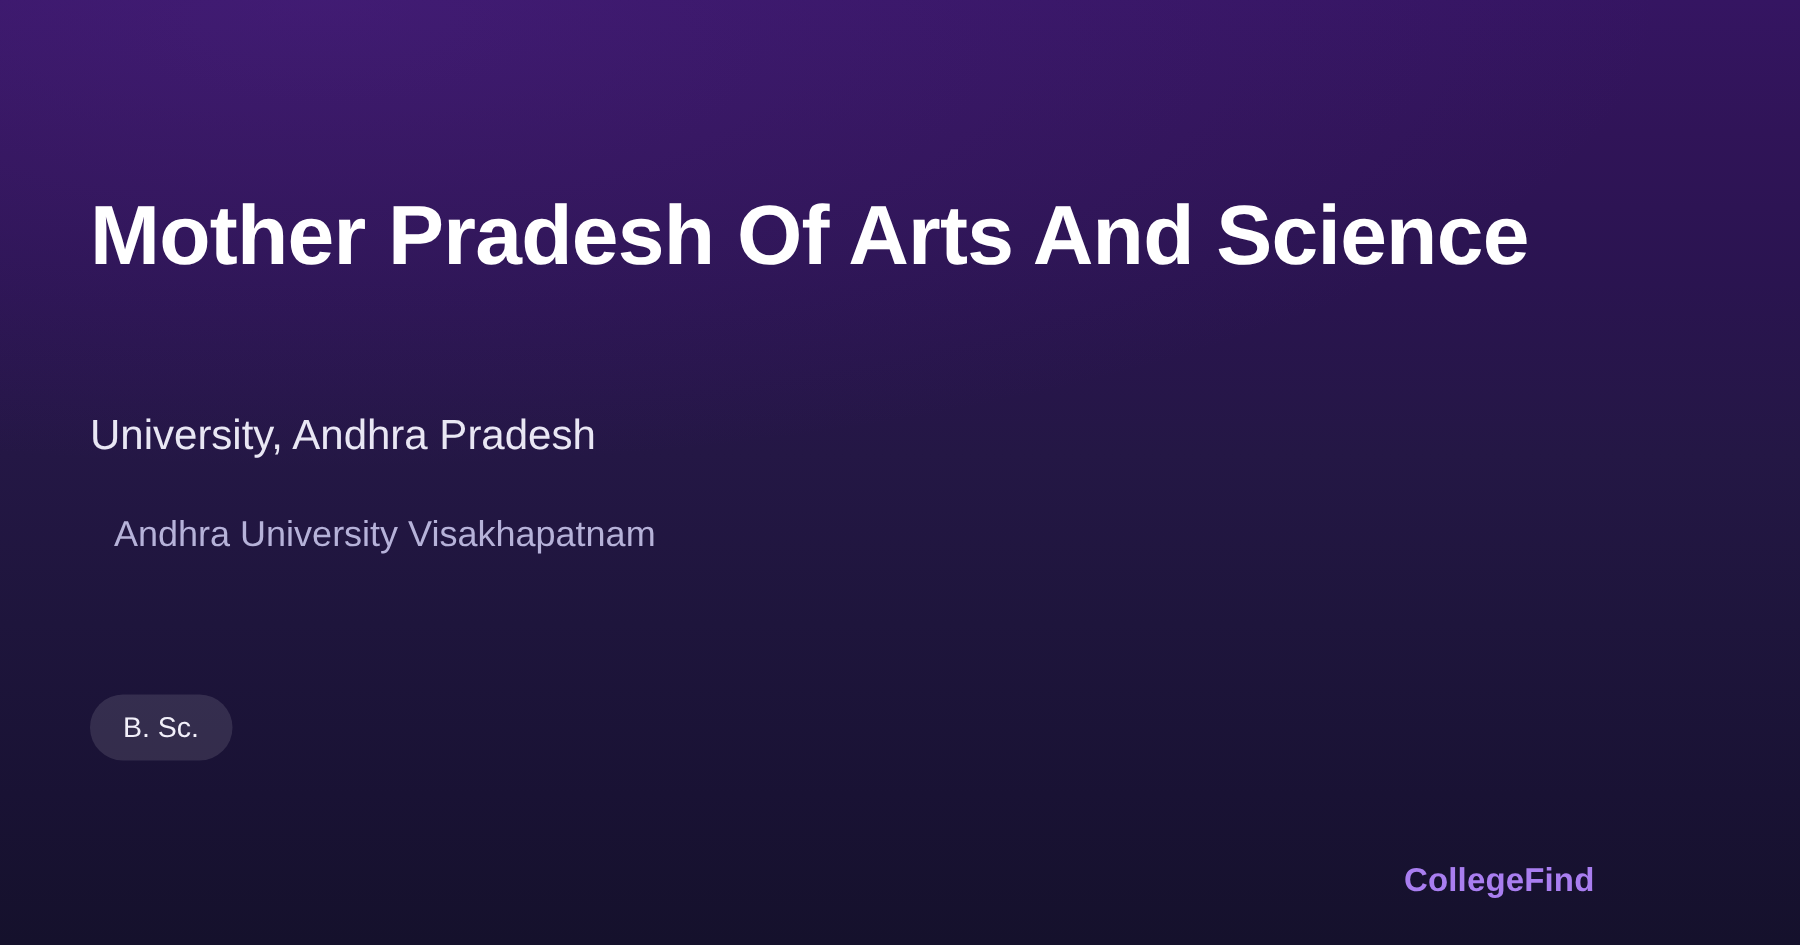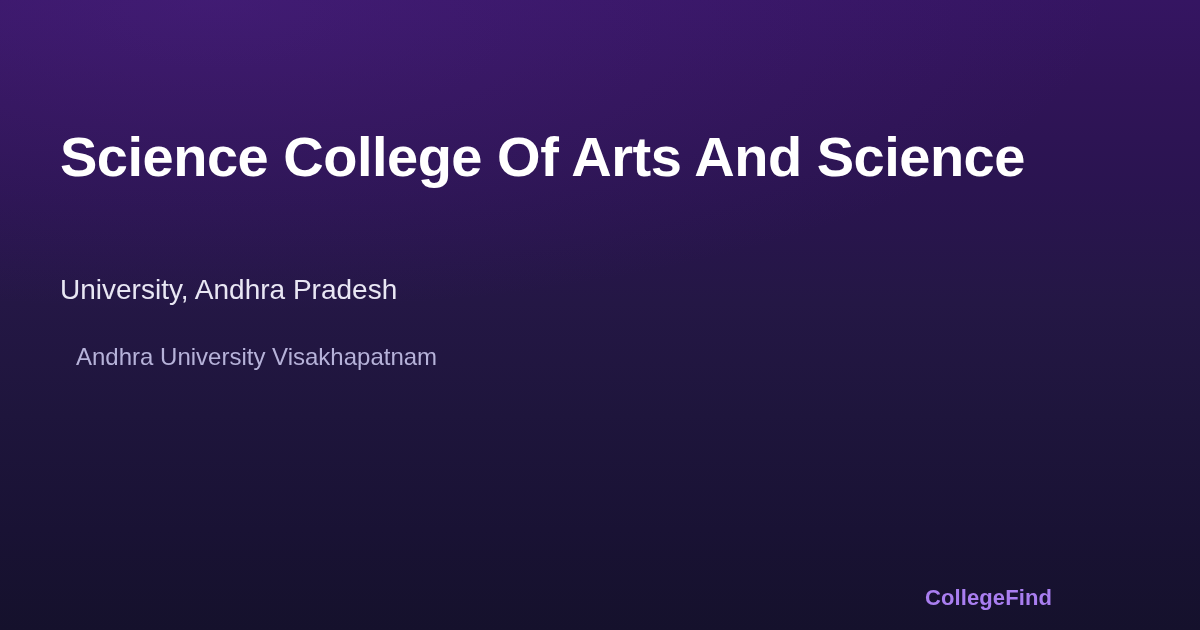--- a/index.html
+++ b/index.html
@@ -110,42 +110,43 @@
     font-weight: 400;
     line-height: 1;
     white-space: nowrap;
   }
 
   
   .brand-logo {
     position: absolute;
     right: 132px;
     top: 569px;
-    margin: 16px;
+    margin: 5px;
     font-size: 22px;
     font-weight: 700;
     letter-spacing: 0.1px;
     color: #a97ef0;
     white-space: nowrap;
   }
 </style>
 </head>
 <body>
 
 <div class="og-card">
 
   <div class="card-sheen"></div>
 
   <div class="card-content">
 
-    <h1 class="college-title">Science College Of Arts And Science</h1>
+    <h1 class="college-title">Mother Pradesh Of Arts And Science</h1>
 
     <p class="college-location">University, Andhra Pradesh</p>
 
     <p class="college-affiliation">Andhra University Visakhapatnam</p>
 
     <div class="course-tags">
+      <span class="course-tag">B. Sc.</span>
     </div>
 
     <div class="brand-logo">CollegeFind</div>
 
   </div>
 </div>
 
 </body></html>

